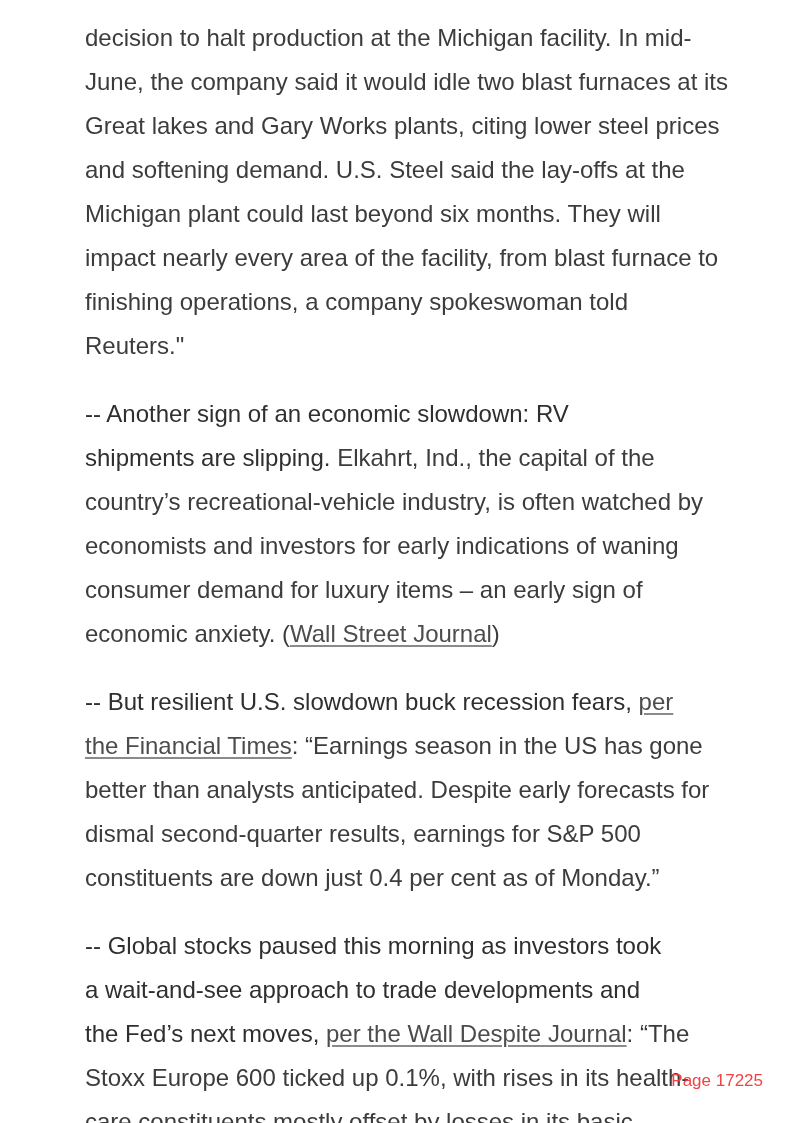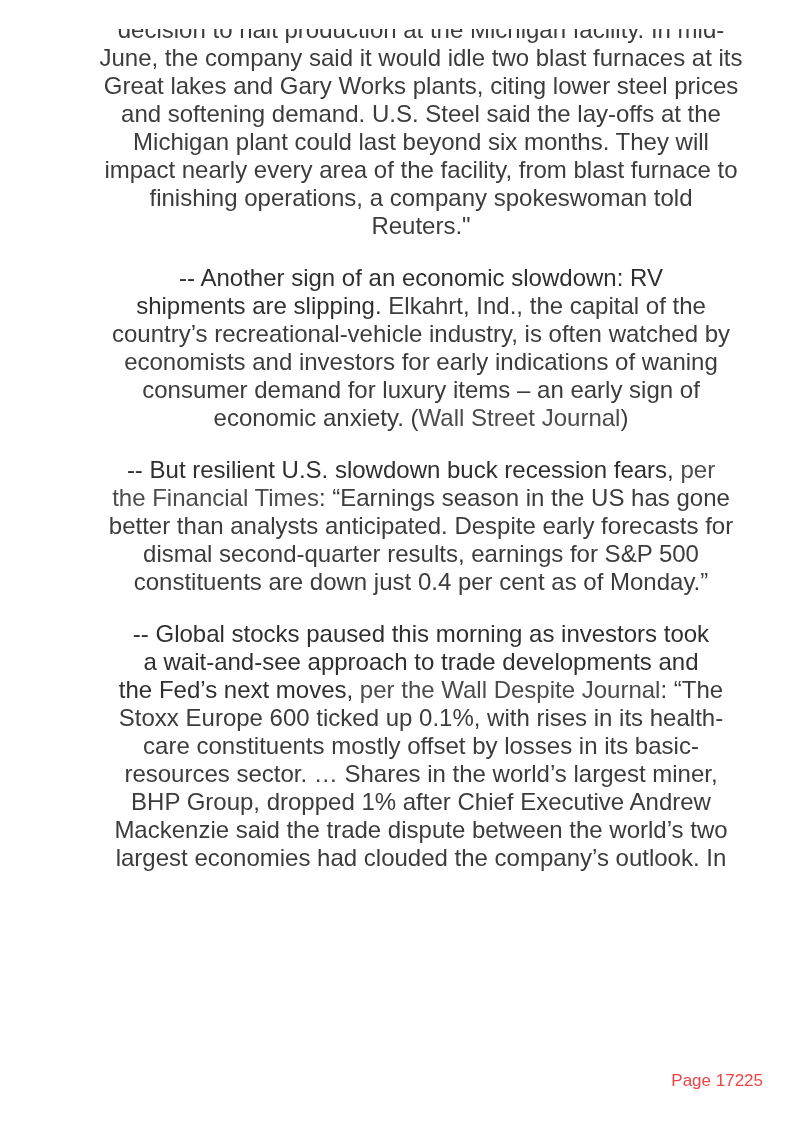--- a/index.html
+++ b/index.html
@@ -18,29 +18,29 @@
   .content {
     position: absolute;
     left: 85px;
     top: 0;
     width: 672px;
     padding-top: 29px;
   }
   .para {
     margin: 0 0 24px 0;
     font-size: 24px;
-    line-height: 28px;
+    line-height: 44px;
     color: #3c3c3c;
     white-space: pre;
-    text-align: center;
   }
   .run-text { font-weight: 400; }
   .run-bold { font-weight: 400; color: #2f2f2f; }
   .run-link {
     color: #4c4c4c;
+    text-decoration: underline;
     text-decoration-color: #8a8a8a;
     text-decoration-thickness: 2px;
     text-underline-offset: 3px;
     cursor: pointer;
   }
   
   .clipwrap {
     overflow: hidden;
     margin: 0 0 24px 0;
   }

